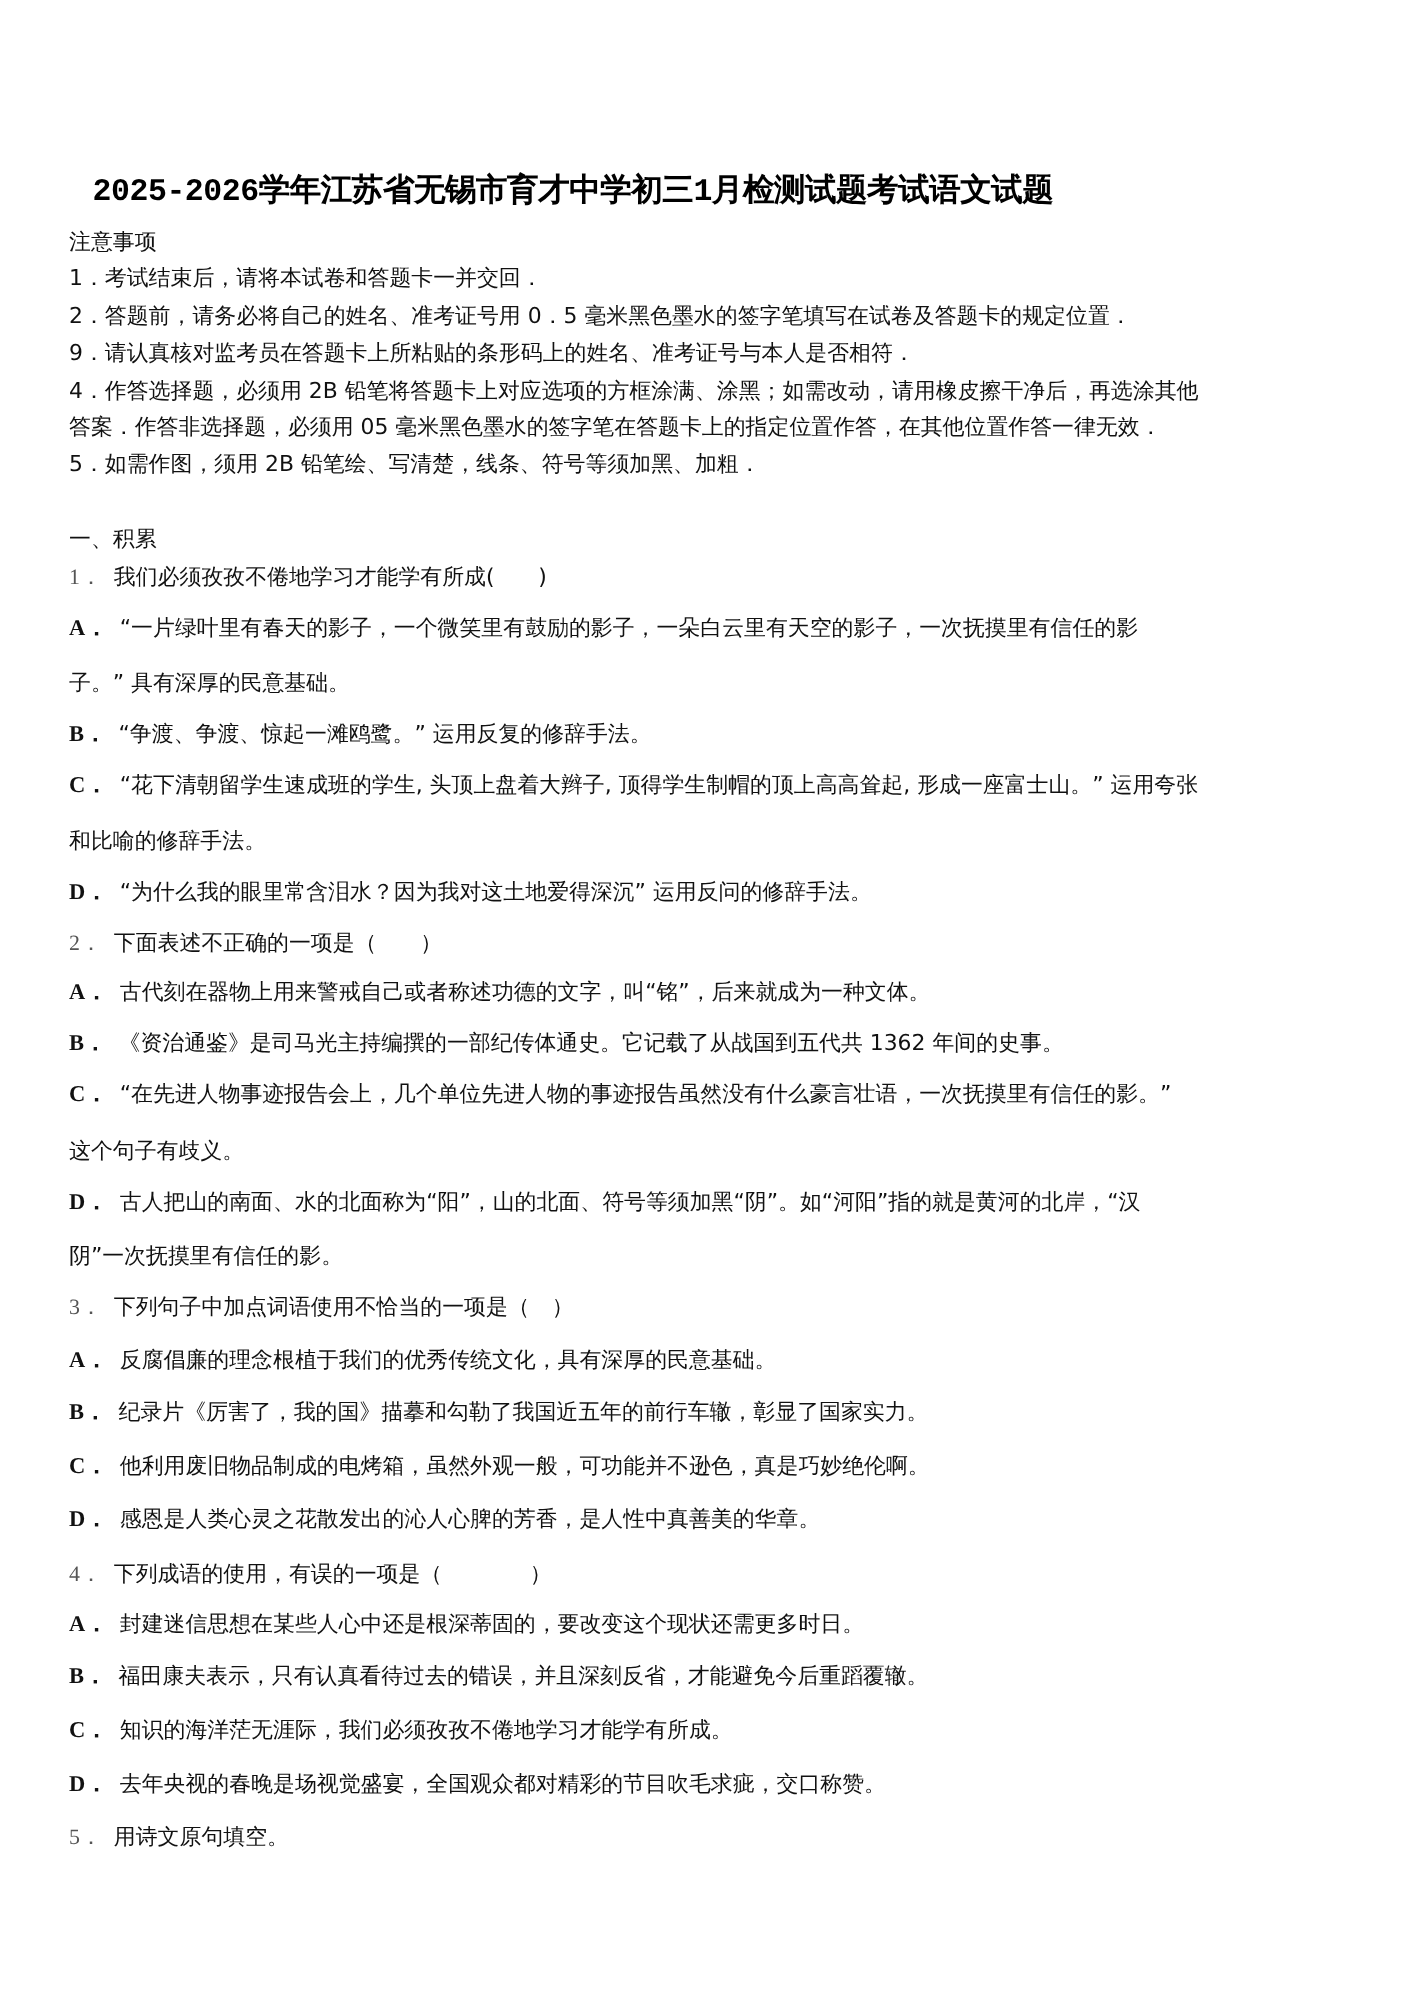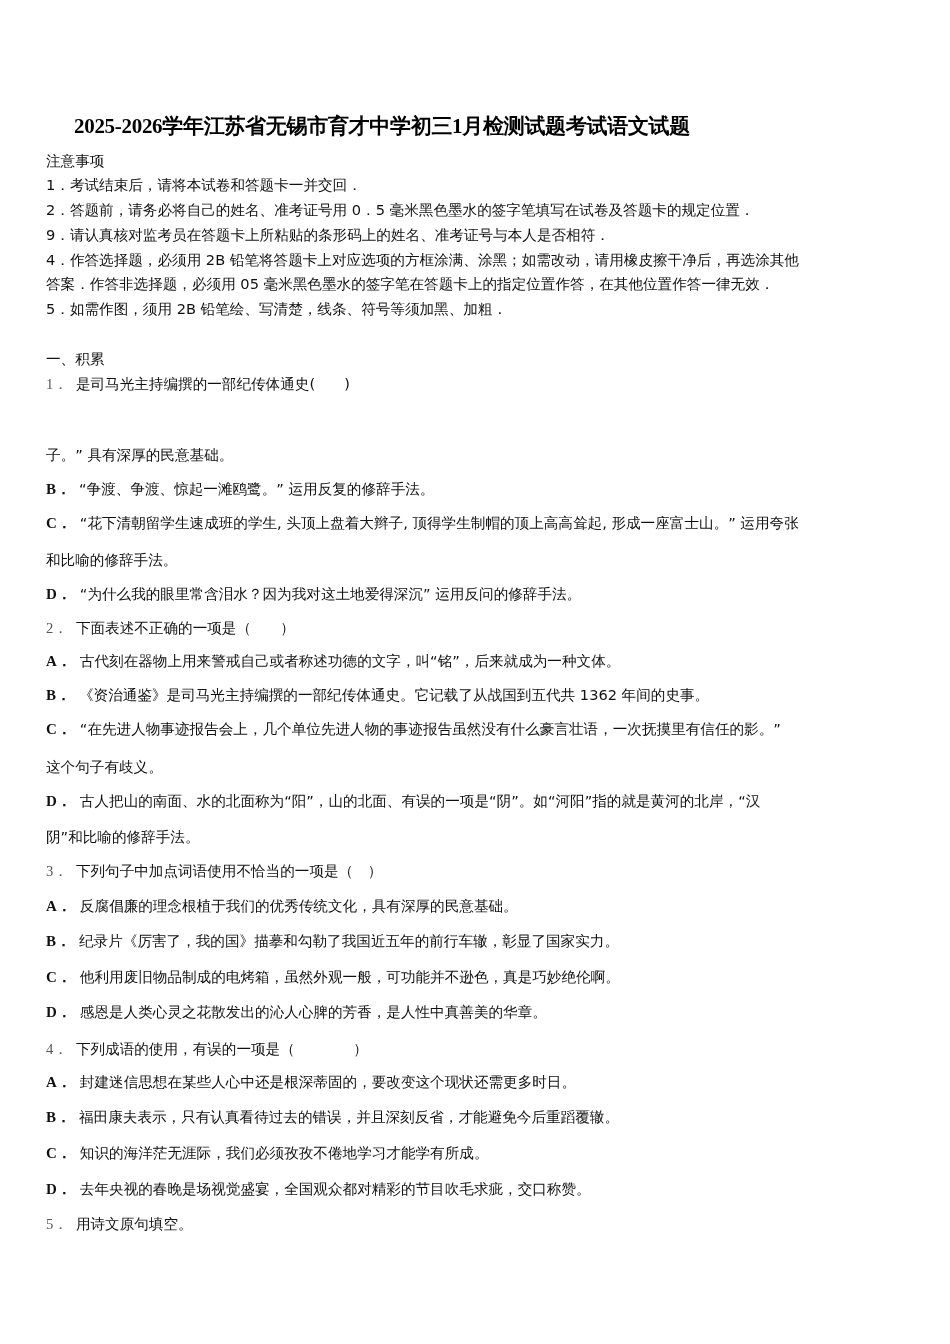--- a/index.html
+++ b/index.html
@@ -3,21 +3,21 @@
 <meta charset="utf-8">
 <style>
   html, body { margin: 0; padding: 0; background: #ffffff; }
   body {
     width: 950px; height: 1344px; overflow: hidden; position: relative;
     font-family: "DejaVu Sans", sans-serif; color: #111;
   }
   .page { position: absolute; left: 0; top: 0; width: 950px; height: 1344px; }
   .title {
     position: absolute; left: 0; top: 112px; width: 764px; text-align: center;
-    font-family: Liberation Serif, serif;
+    font-family: Liberation Mono, monospace;
     font-weight: bold; font-size: 21px; letter-spacing: -0.3px; color: #000;
   }
   .line {
     position: absolute; left: 46px; font-size: 14.6px; white-space: nowrap; color: #111;
   }
   .opt-letter {
     font-family: "Liberation Serif", "DejaVu Serif", serif; font-weight: bold; font-size: 15px; margin-right: 8px;
   }
   .qnum { font-family: "Liberation Serif", "DejaVu Serif", serif; color: #555; margin-right: 8px; }
 </style>
@@ -31,21 +31,24 @@
   <div class="line" style="top:176px">1．考试结束后，请将本试卷和答题卡一并交回．</div>
   <div class="line" style="top:201px">2．答题前，请务必将自己的姓名、准考证号用 0．5 毫米黑色墨水的签字笔填写在试卷及答题卡的规定位置．</div>
   <div class="line" style="top:226px">9．请认真核对监考员在答题卡上所粘贴的条形码上的姓名、准考证号与本人是否相符．</div>
   <div class="line" style="top:251px">4．作答选择题，必须用 2B 铅笔将答题卡上对应选项的方框涂满、涂黑；如需改动，请用橡皮擦干净后，再选涂其他</div>
   <div class="line" style="top:275px">答案．作答非选择题，必须用 05 毫米黑色墨水的签字笔在答题卡上的指定位置作答，在其他位置作答一律无效．</div>
   <div class="line" style="top:300px">5．如需作图，须用 2B 铅笔绘、写清楚，线条、符号等须加黑、加粗．</div>
 
   <div class="line" style="top:350px">一、积累</div>
 
   <div class="line" style="top:375px">
-    <span class="qnum">1．</span><span>是司马光主持编撰的一部纪传体通史(　　)</span>
+    <span class="qnum">1．</span><span>我们必须孜孜不倦地学习才能学有所成(　　)</span>
+  </div>
+  <div class="line" style="top:409px">
+    <span class="opt-letter">A．</span><span>“一片绿叶里有春天的影子，一个微笑里有鼓励的影子，一朵白云里有天空的影子，一次抚摸里有信任的影</span>
   </div>
   <div class="line" style="top:446px">子。” 具有深厚的民意基础。</div>
   <div class="line" style="top:480px">
     <span class="opt-letter">B．</span><span>“争渡、争渡、惊起一滩鸥鹭。” 运用反复的修辞手法。</span>
   </div>
   <div class="line" style="top:514px">
     <span class="opt-letter">C．</span><span>“花下清朝留学生速成班的学生, 头顶上盘着大辫子, 顶得学生制帽的顶上高高耸起, 形成一座富士山。” 运用夸张</span>
   </div>
   <div class="line" style="top:551px">和比喻的修辞手法。</div>
   <div class="line" style="top:585px">
@@ -59,23 +62,23 @@
     <span class="opt-letter">A．</span><span>古代刻在器物上用来警戒自己或者称述功德的文字，叫“铭”，后来就成为一种文体。</span>
   </div>
   <div class="line" style="top:686px">
     <span class="opt-letter">B．</span><span>《资治通鉴》是司马光主持编撰的一部纪传体通史。它记载了从战国到五代共 1362 年间的史事。</span>
   </div>
   <div class="line" style="top:720px">
     <span class="opt-letter">C．</span><span>“在先进人物事迹报告会上，几个单位先进人物的事迹报告虽然没有什么豪言壮语，一次抚摸里有信任的影。”</span>
   </div>
   <div class="line" style="top:758px">这个句子有歧义。</div>
   <div class="line" style="top:792px">
-    <span class="opt-letter">D．</span><span>古人把山的南面、水的北面称为“阳”，山的北面、有误的一项是“阴”。如“河阳”指的就是黄河的北岸，“汉</span>
+    <span class="opt-letter">D．</span><span>古人把山的南面、水的北面称为“阳”，山的北面、符号等须加黑“阴”。如“河阳”指的就是黄河的北岸，“汉</span>
   </div>
-  <div class="line" style="top:828px">阴”和比喻的修辞手法。</div>
+  <div class="line" style="top:828px">阴”一次抚摸里有信任的影。</div>
 
   <div class="line" style="top:862px">
     <span class="qnum">3．</span><span>下列句子中加点词语使用不恰当的一项是（　）</span>
   </div>
   <div class="line" style="top:897px">
     <span class="opt-letter">A．</span><span>反腐倡廉的理念根植于我们的优秀传统文化，具有深厚的民意基础。</span>
   </div>
   <div class="line" style="top:932px">
     <span class="opt-letter">B．</span><span>纪录片《厉害了，我的国》描摹和勾勒了我国近五年的前行车辙，彰显了国家实力。</span>
   </div>

